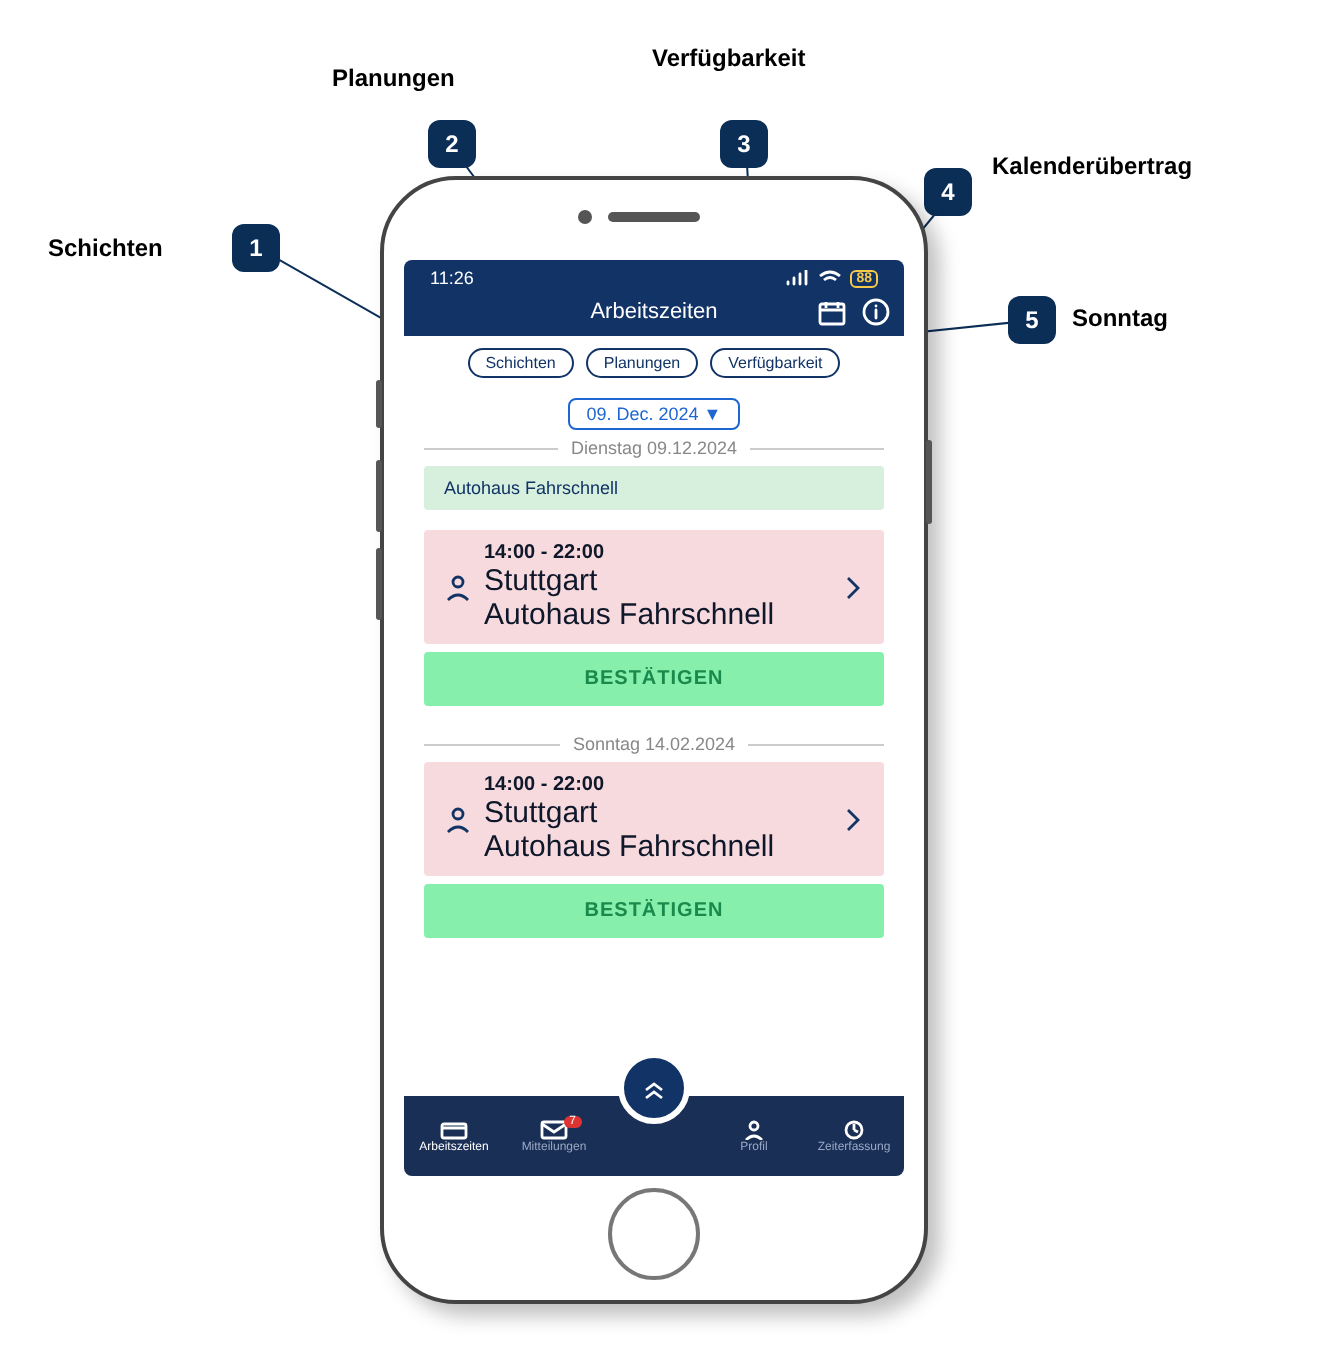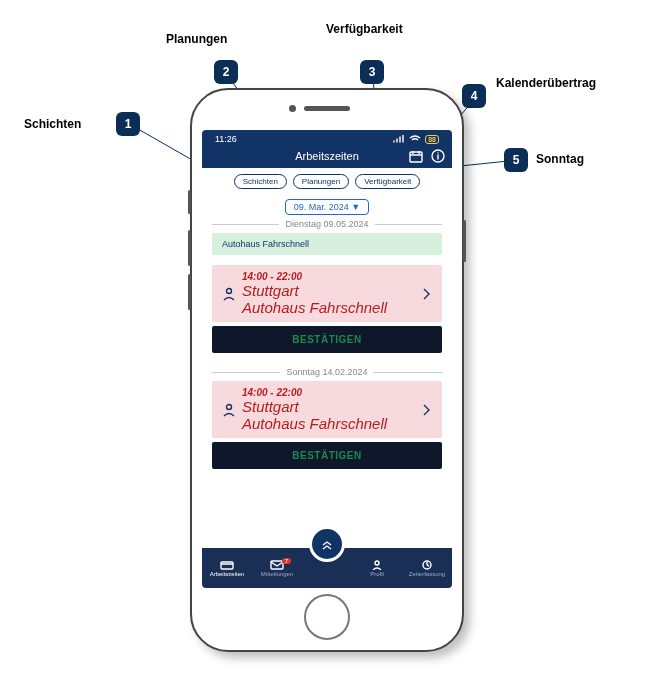--- a/index.html
+++ b/index.html
@@ -21,24 +21,24 @@
   
   .tabs{display:flex;gap:6px;justify-content:center;padding:6px 0 4px;background:#fff;}
   .tab{border:1px solid #113366;border-radius:10px;font-size:8px;padding:2px 8px;color:#113366;background:#fff;}
   .datebtn{display:flex;justify-content:center;margin:6px 0 4px;}
   .datebtn span{border:1px solid #1E66D0;color:#1E66D0;border-radius:4px;font-size:9px;padding:2px 8px;}
   
   .dayhdr{display:flex;align-items:center;gap:6px;color:#888;font-size:9px;margin:4px 10px;}
   .dayhdr::before,.dayhdr::after{content:"";flex:1;height:1px;background:#ccc;}
   .greenbar{background:#d7f0de;color:#113366;font-size:9px;padding:6px 10px;margin:0 10px;border-radius:2px;}
   .pink{background:#f7dadd;margin:0 10px;border-radius:2px;padding:6px 10px;display:flex;align-items:center;gap:6px;}
-  .pink .txt{flex:1;color:#b91c1c;font-style:italic;}
+  .pink .txt{flex:1;color:#0f172a;}
   .pink .t1{font-weight:bold;font-size:10px;}
   .pink .t2{font-size:15px;}
-  .confirm{background:#0f172a;color:#1a8a4c;text-align:center;font-size:10px;font-weight:bold;padding:8px 0;margin:4px 10px 0;border-radius:2px;letter-spacing:.5px;}
+  .confirm{background:#86efac;color:#1a8a4c;text-align:center;font-size:10px;font-weight:bold;padding:8px 0;margin:4px 10px 0;border-radius:2px;letter-spacing:.5px;}
   .spacer{height:10px;}
   
   .bnav{position:absolute;left:0;right:0;bottom:0;height:40px;background:#1a2f55;display:flex;justify-content:space-around;align-items:center;}
   .bitem{flex:1;text-align:center;color:#9aa8c7;font-size:6px;}
   .bitem.active{color:#fff;}
   .bitem .bicon{display:block;margin:0 auto 1px;width:14px;height:10px;}
   .fab{position:absolute;left:50%;bottom:26px;transform:translateX(-50%);width:30px;height:30px;background:#113366;border:3px solid #fff;border-radius:50%;display:flex;align-items:center;justify-content:center;color:#fff;font-size:12px;}
   .badge7{position:relative;}
   .badge7::after{content:attr(data-badge);position:absolute;top:-2px;right:22%;background:#d33;color:#fff;font-size:6px;border-radius:6px;padding:0 3px;}
   
@@ -119,25 +119,25 @@
         </div>
       </div>
 
       <div class="tabs">
         <div class="tab">Schichten</div>
         <div class="tab">Planungen</div>
         <div class="tab">Verfügbarkeit</div>
       </div>
 
       <div class="datebtn">
-          <span>09. Mar. 2024 ▼</span>
+          <span>09. Dec. 2024 ▼</span>
         </div>
 
       <div class="dayhdr">
-          <span>Dienstag 09.05.2024</span>
+          <span>Dienstag 09.12.2024</span>
         </div>
       <div class="greenbar">Autohaus Fahrschnell</div>
 
       <div class="spacer"></div>
 
       <div class="pink">
         <svg width="14" height="14">
             <circle cx="7" cy="4" r="2.5" class="ico ico-db"></circle>
             <path d="M2 13q5-5 10 0" class="ico ico-db"></path>
           </svg>

